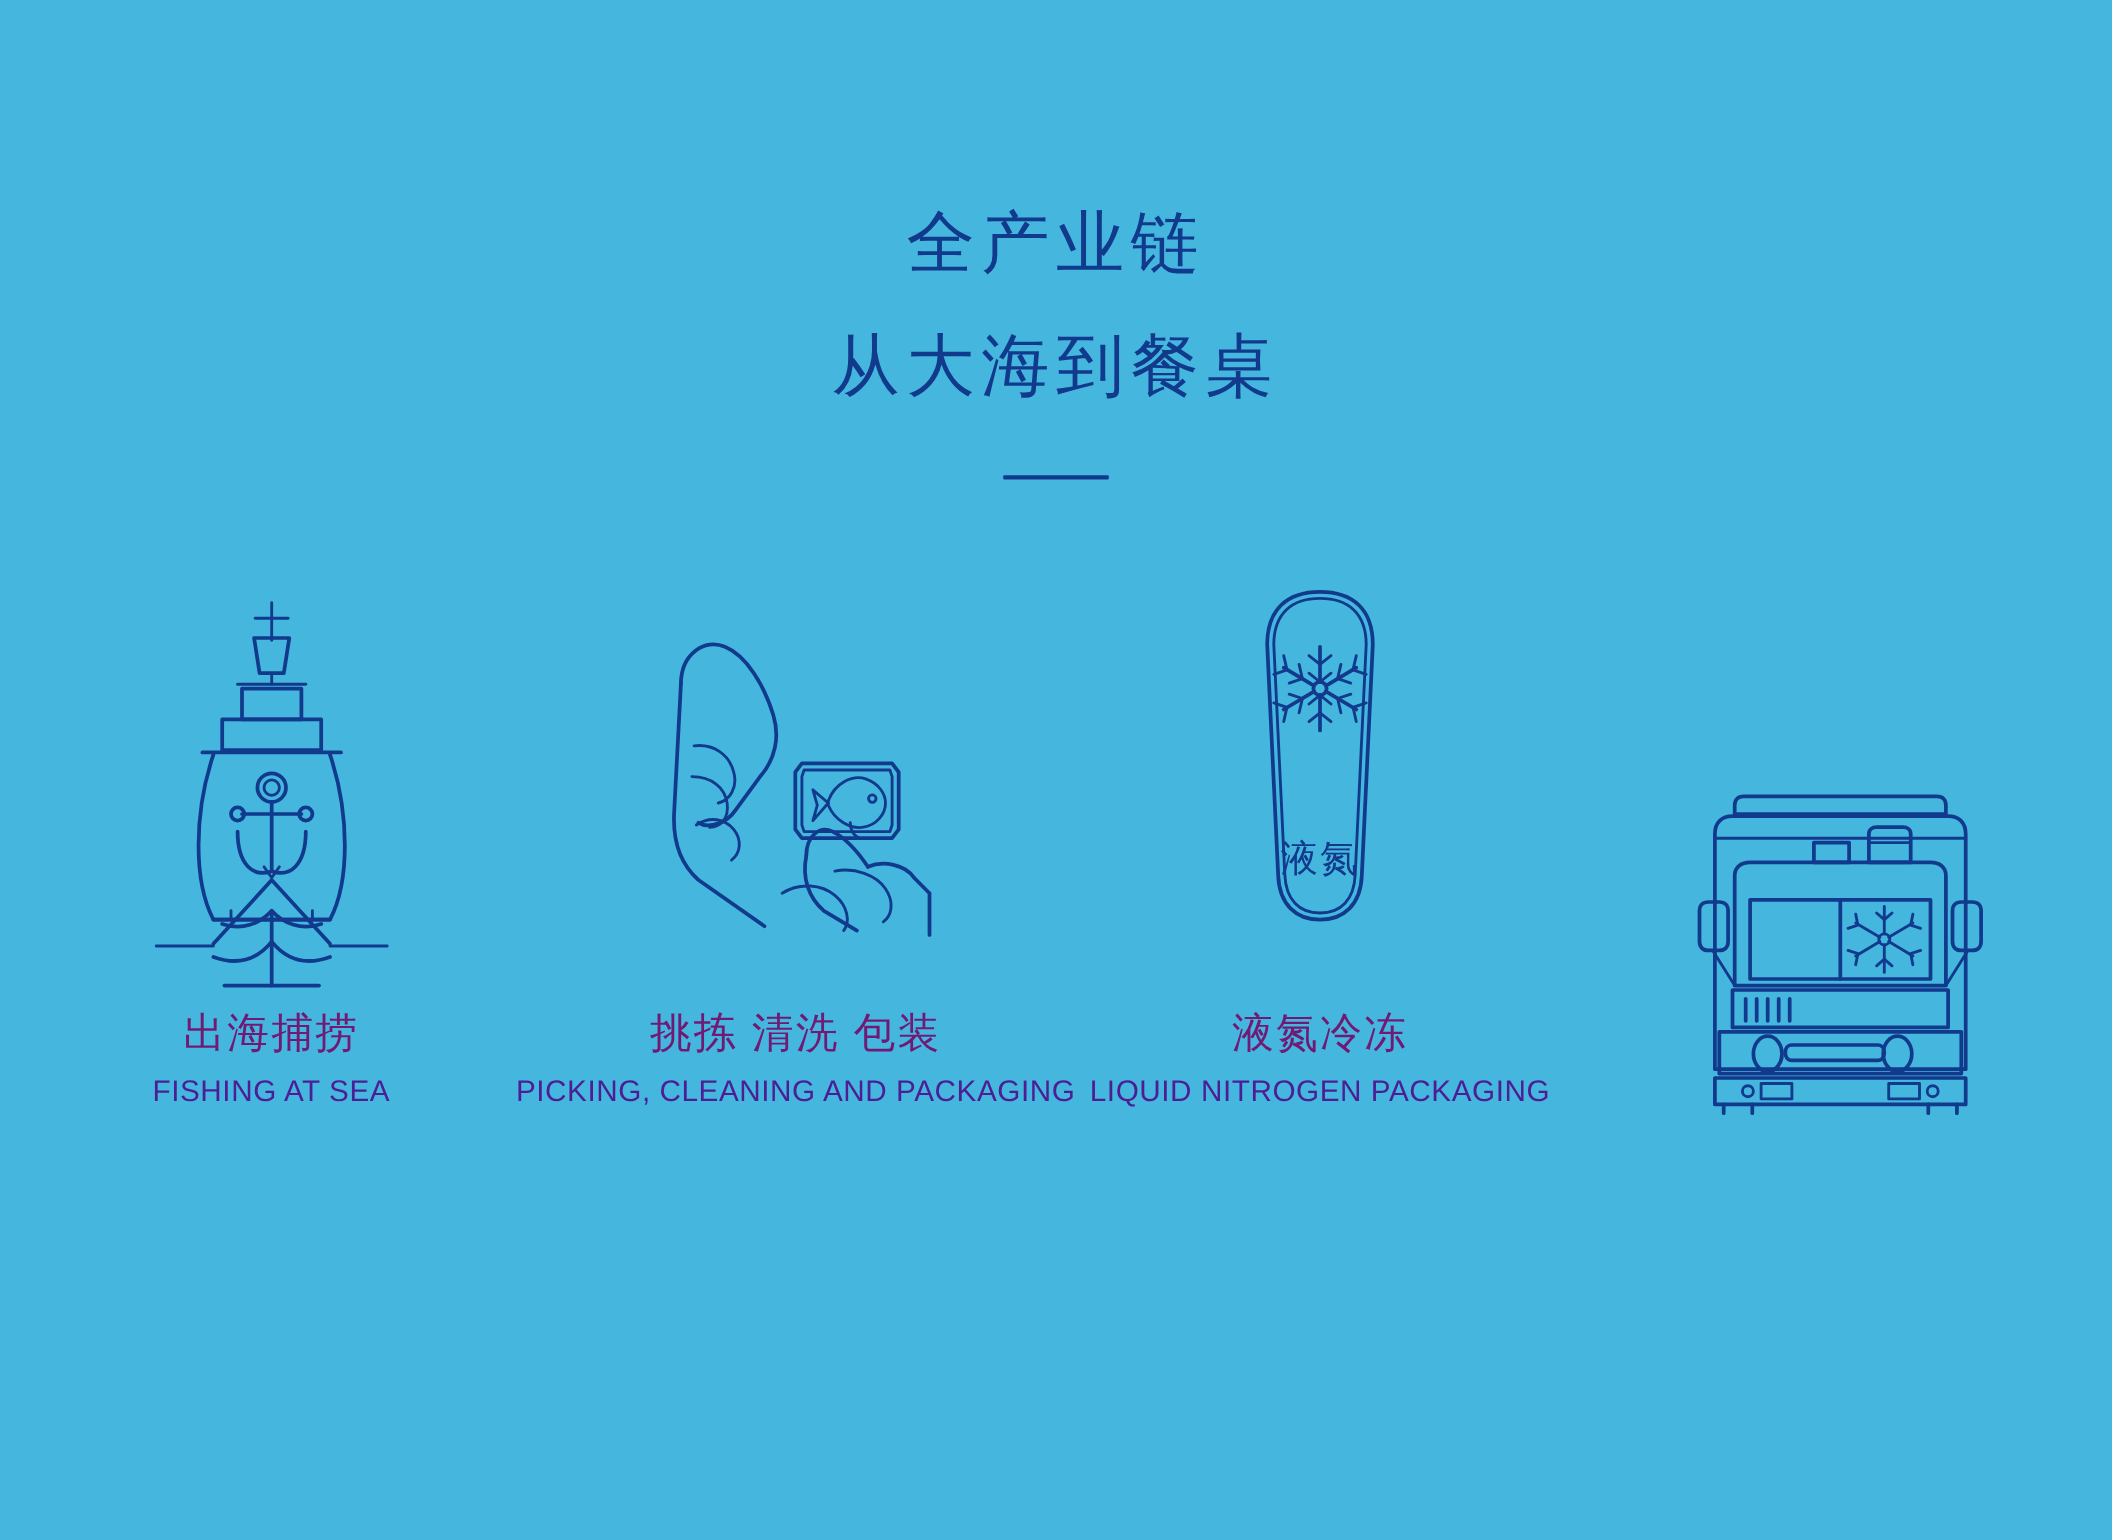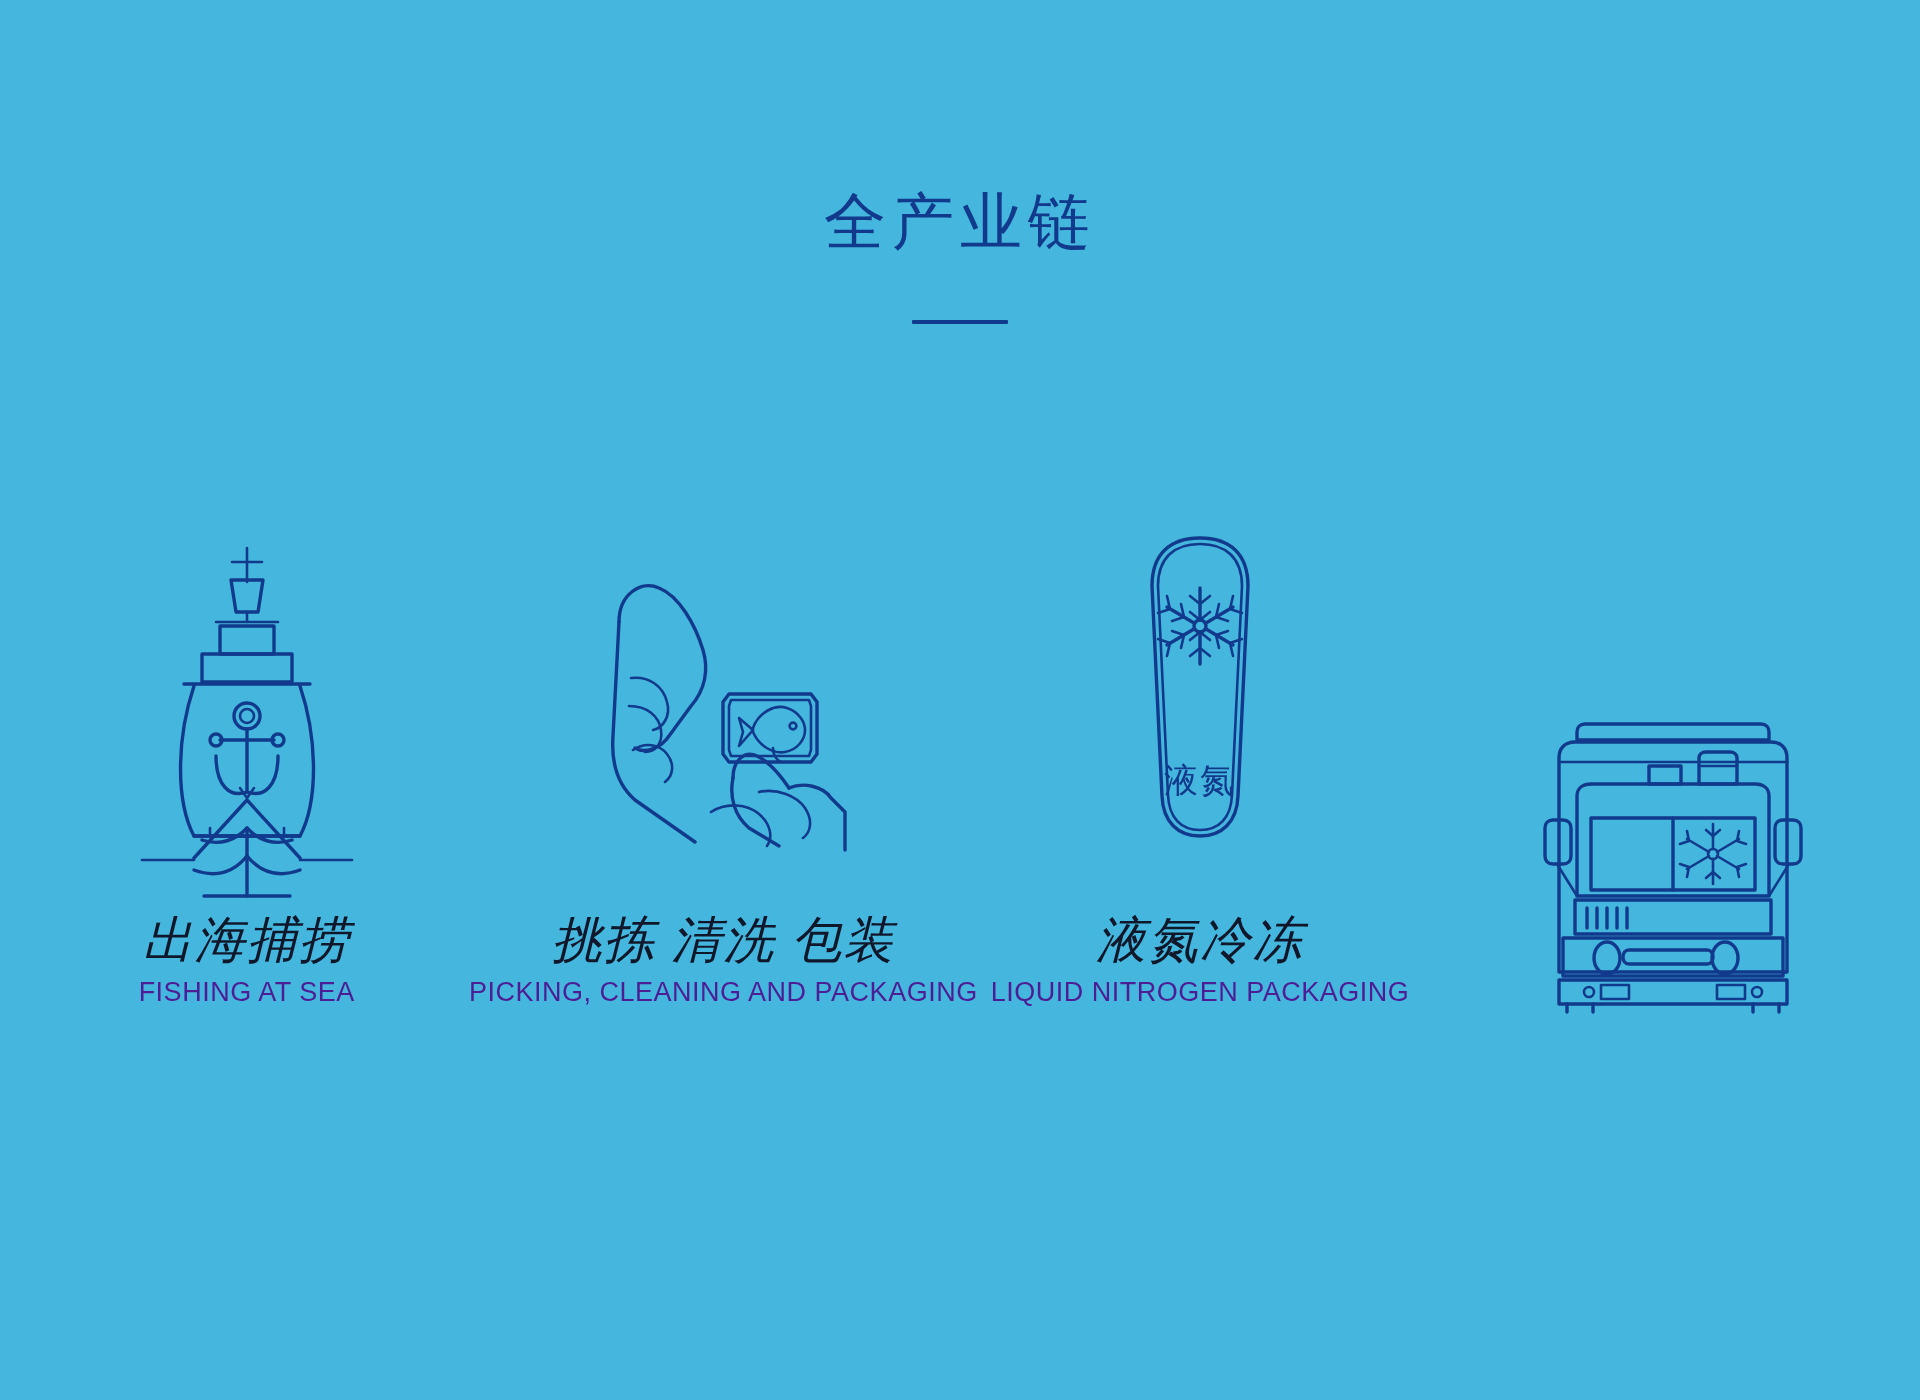--- a/index.html
+++ b/index.html
@@ -80,27 +80,26 @@
   }
   .icon-box svg {
     display: block;
     overflow: visible;
   }
   .labels {
     margin-top: 66px;
     text-align: center;
   }
   .label-cn {
-    color: #0f172a;
-    font-size: 50px;
+    color: #701a75;
+    font-size: 38px;
     line-height: 48px;
     letter-spacing: 2px;
     white-space: nowrap;
     font-weight: 400;
-    font-style: italic;
   }
   .label-en {
     color: #4c1d95;
     font-size: 27px;
     line-height: 40px;
     letter-spacing: 0.5px;
     margin-top: 8px;
     white-space: nowrap;
     font-weight: 400;
   }
@@ -128,20 +127,21 @@
     stroke-linejoin: round;
   }
 </style>
 </head>
 <body style="background: rgb(69, 183, 222);">
 
 <div class="page">
 
   <div class="header">
     <div class="title-line title-line-1">全产业链</div>
+    <div class="title-line title-line-2">从大海到餐桌</div>
     <div class="divider"></div>
   </div>
 
   <div class="steps">
 
     <div class="step">
       <div class="icon-box">
         <svg width="230" height="310" viewBox="0 0 230 310">
 
           <line class="ln-thin" x1="115" y1="8" x2="115" y2="42"></line>

